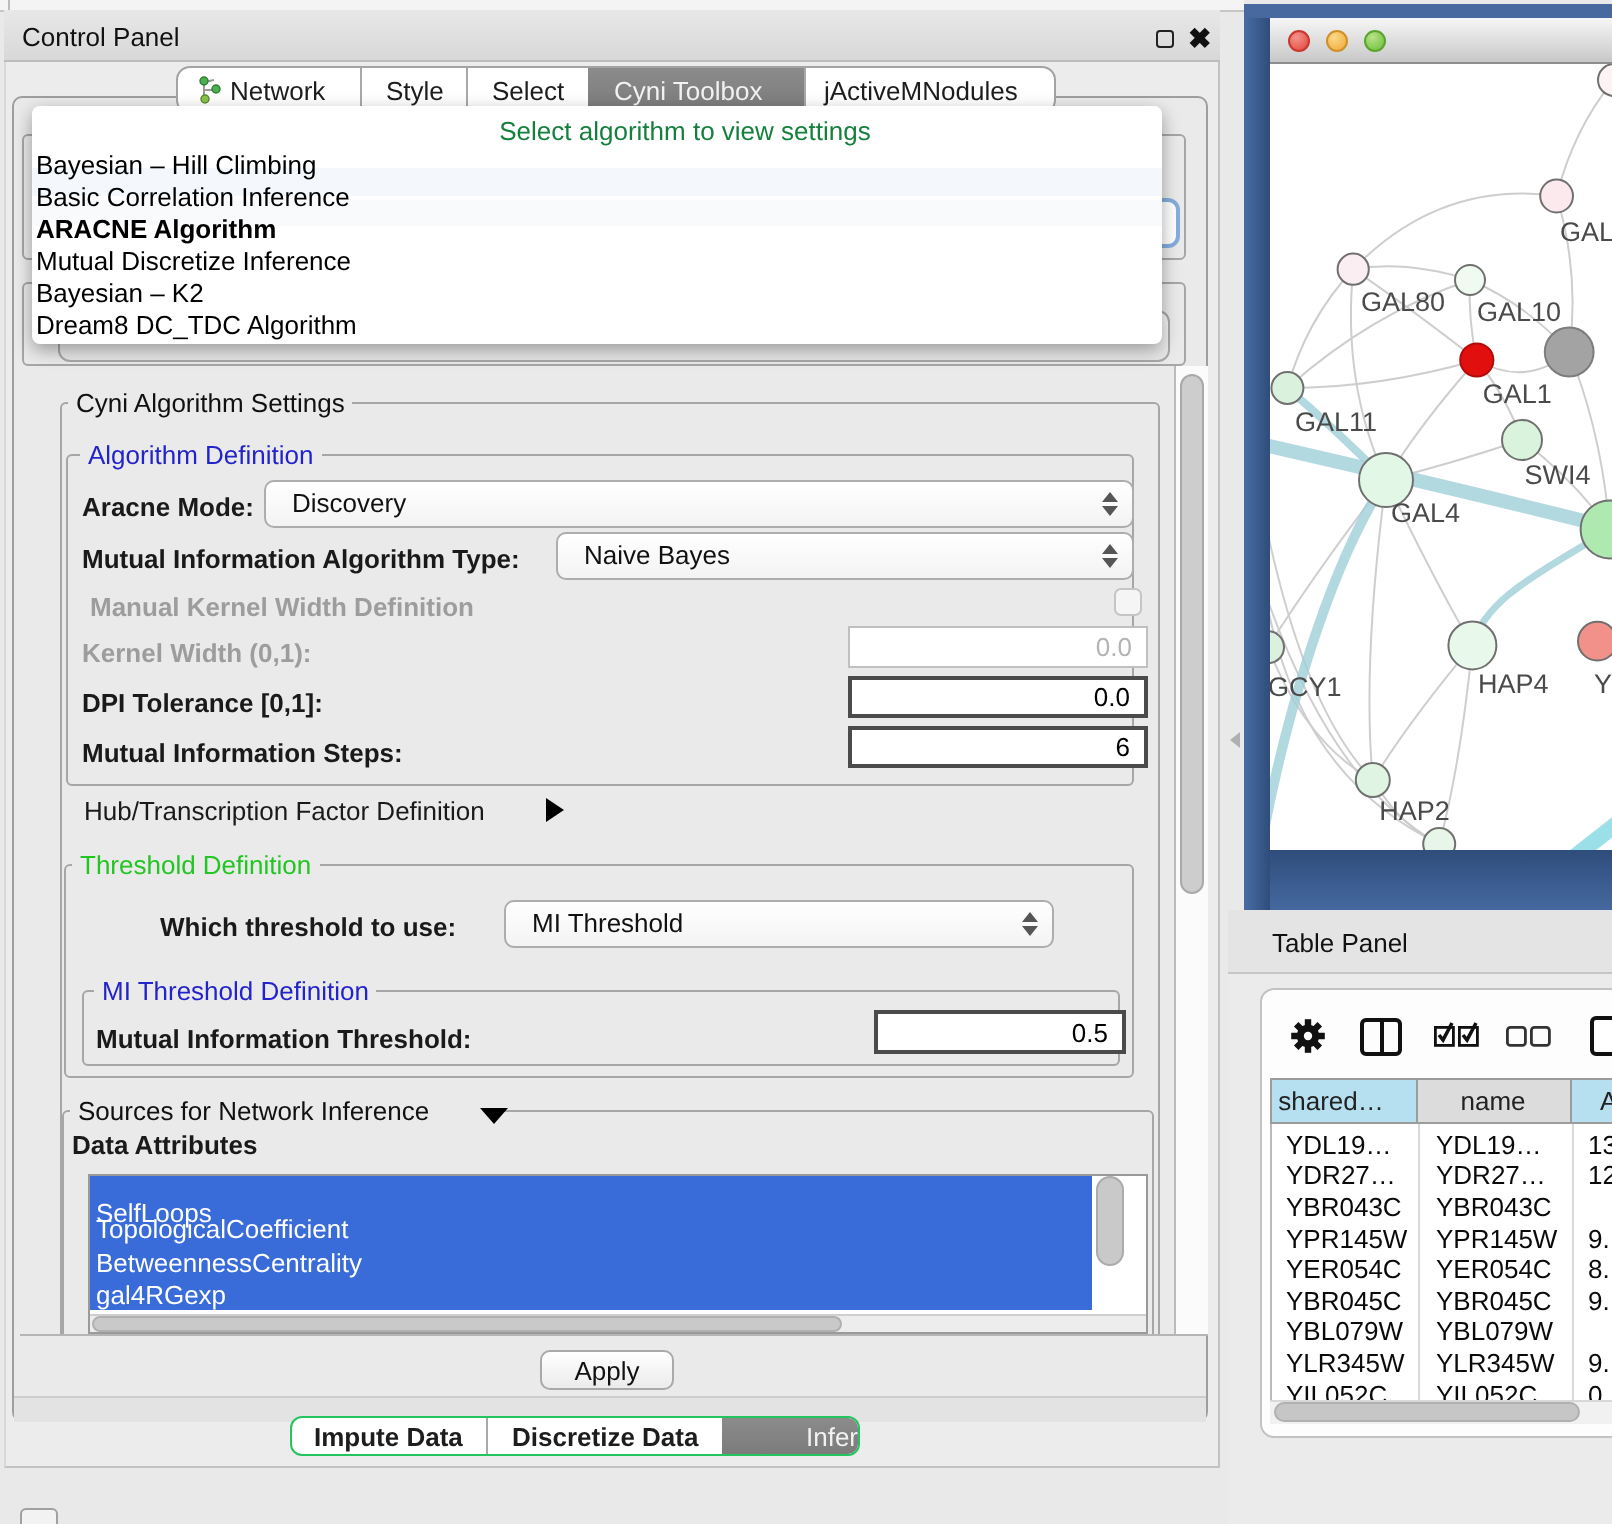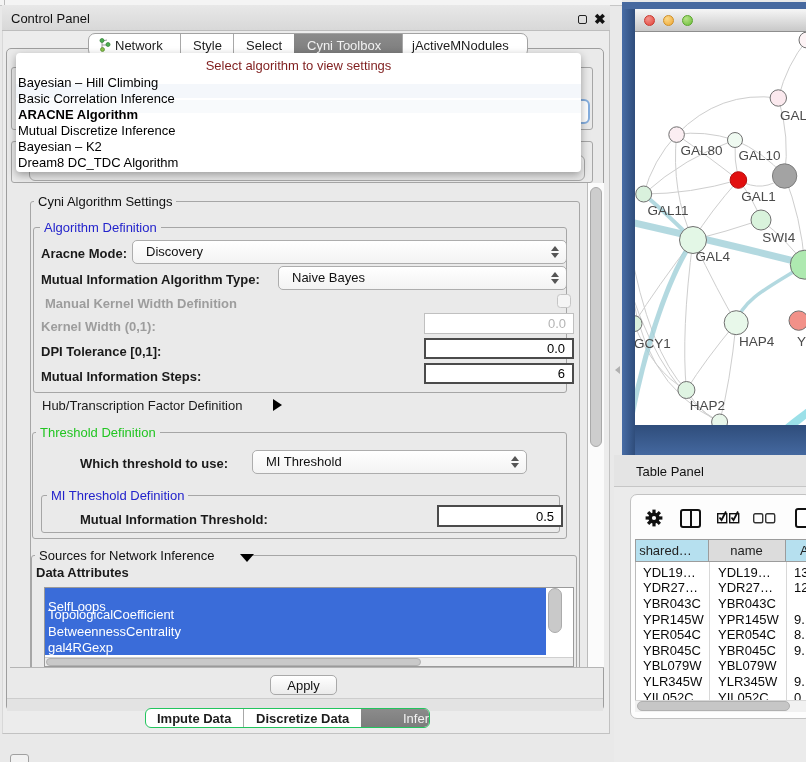--- a/index.html
+++ b/index.html
@@ -59,21 +59,21 @@
 </div>
 
 <div class="grp" style="left:11px;top:67px;width:582px;height:63px;"></div>
 <div class="ab" style="left:480px;top:99px;width:110px;height:25px;background:#fff;border:2.5px solid #85aede;border-radius:6px;box-sizing:border-box;"></div>
 <div class="grp" style="left:11px;top:141px;width:582px;height:42px;"></div>
 <div class="ab" style="left:29px;top:155px;width:556px;height:26px;background:linear-gradient(#fafafa,#e6e6e6);border:1px solid #a8a8a8;border-radius:6px;box-sizing:border-box;"></div>
 
 <div class="ab" style="left:16px;top:53px;width:565px;height:119px;background:#fff;border-radius:4px;box-shadow:0 3px 9px rgba(0,0,0,0.35);">
   <div class="ab" style="left:0;top:31px;width:565px;height:14px;background:rgba(150,180,215,0.10);"></div>
   <div class="ab" style="left:0;top:47px;width:565px;height:13px;background:rgba(150,180,215,0.07);"></div>
-  <div class="ab" style="left:0;top:5px;width:565px;text-align:center;font-size:13px;color:#7f1d1d;">Select algorithm to view settings</div>
+  <div class="ab" style="left:0;top:5px;width:565px;text-align:center;font-size:13px;color:#15803d;padding-left:44px;">Select algorithm to view settings</div>
   <div class="ab" style="left:2px;top:22px;font-size:13px;color:#000;">Bayesian – Hill Climbing</div>
   <div class="ab" style="left:2px;top:38px;font-size:13px;color:#000;">Basic Correlation Inference</div>
   <div class="ab" style="left:2px;top:54px;font-size:13px;font-weight:bold;color:#000;">ARACNE Algorithm</div>
   <div class="ab" style="left:2px;top:70px;font-size:13px;color:#000;">Mutual Discretize Inference</div>
   <div class="ab" style="left:2px;top:86px;font-size:13px;color:#000;">Bayesian – K2</div>
   <div class="ab" style="left:2px;top:102px;font-size:13px;color:#000;">Dream8 DC_TDC Algorithm</div>
 </div>
 
 <div class="ab" id="scrollwrap" style="left:10px;top:183px;width:577px;height:484px;overflow:hidden;">
 
@@ -117,21 +117,21 @@
   <div class="combo" style="left:242px;top:267px;width:275px;height:24px;">
     <div class="ctext">MI Threshold</div>
     <div class="stepper">
         <div class="up"></div>
         <div class="dn"></div>
       </div>
   </div>
 
   <div class="grp" style="left:31px;top:312px;width:519px;height:38px;"></div>
   <div class="gtitle" style="left:37px;top:305px;color:#2323cc;">MI Threshold Definition</div>
-  <div class="lbl" style="left:38px;top:329px;margin-left:32px;">Mutual Information Threshold:</div>
+  <div class="lbl" style="left:38px;top:329px;">Mutual Information Threshold:</div>
   <div class="field" style="left:427px;top:322px;width:126px;height:22px;border:2px solid #4b4b4b;color:#000;padding-top:2px;">0.5</div>
 
   <div class="grp" style="left:21px;top:372px;width:546px;height:130px;"></div>
   <div class="gtitle" style="left:25px;top:365px;color:#111;padding-right:28px;">Sources for Network Inference</div>
   <div class="ab" style="left:230px;top:371px;width:0;height:0;border-left:7px solid transparent;border-right:7px solid transparent;border-top:8px solid #000;"></div>
   <div class="lbl" style="left:26px;top:382px;">Data Attributes</div>
 
   <div class="ab" style="left:34px;top:404px;width:530px;height:80px;background:#fff;border:1px solid #9a9a9a;box-sizing:border-box;overflow:hidden;">
     <div class="ab" style="left:0;top:0;width:501px;height:67px;background:#3a6cd9;"></div>
     <div class="ab" style="left:3px;top:11px;font-size:13px;color:#fff;">SelfLoops</div>

